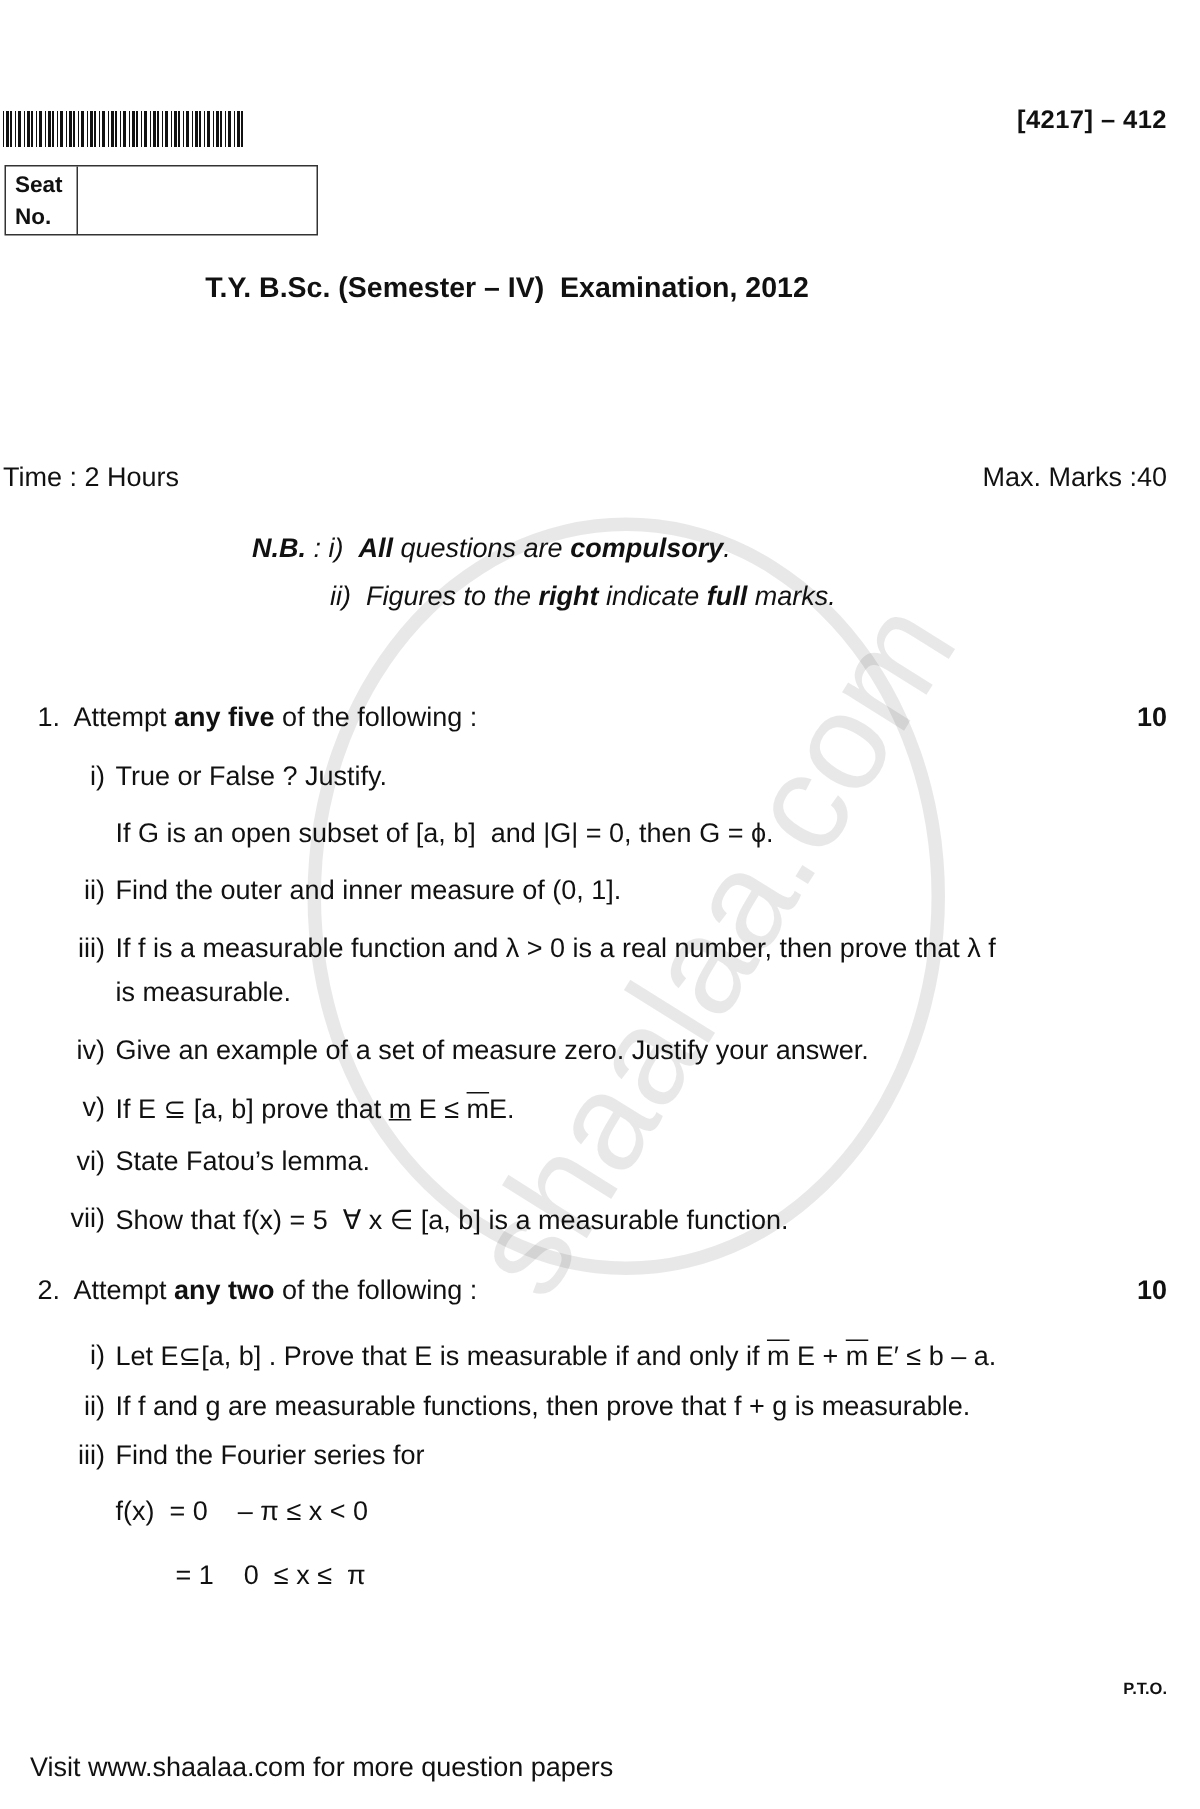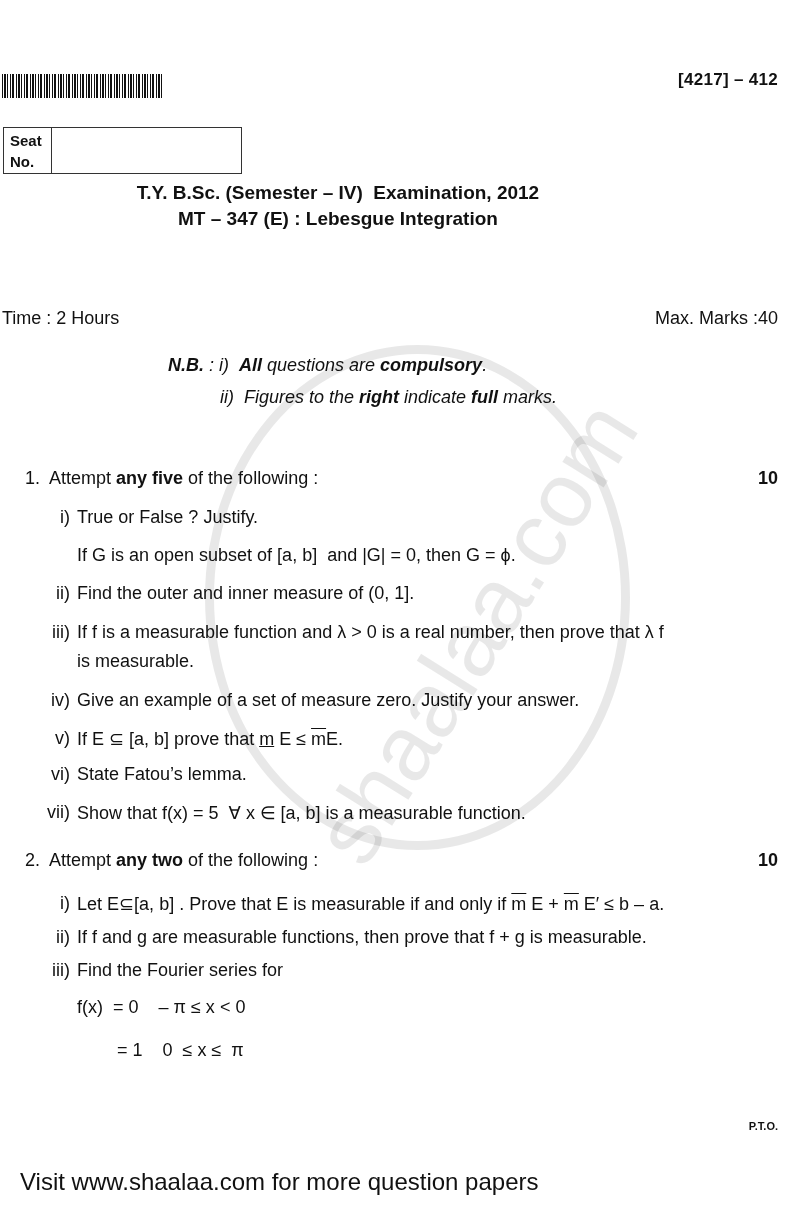--- a/index.html
+++ b/index.html
@@ -4,37 +4,37 @@
 <style>
   html, body { margin: 0; padding: 0; }
   body {
     width: 800px; height: 1206px; background: #ffffff; position: relative; overflow: hidden;
     font-family: "Liberation Sans", sans-serif; color: #111;
   }
   .abs { position: absolute; }
   .barcode { left: 2px; top: 74px; width: 160px; height: 24px;
     background: repeating-linear-gradient(90deg, #111 0 1px, #fff 1px 2px, #111 2px 4px, #fff 4px 5px, #111 5px 6px, #fff 6px 8px, #111 8px 9px, #fff 9px 10px, #111 10px 12px, #fff 12px 14px); }
   .code { right: 22px; top: 70px; font-size: 17px; font-weight: bold; letter-spacing: 0.3px; }
-  .seat-box { left: 3px; top: 127px; width: 239px; height: 47px; border: 1px solid #333; display: flex; box-sizing: border-box; }
+  .seat-box { left: 3px; top: 110px; width: 209px; height: 47px; border: 1px solid #333; display: flex; box-sizing: border-box; }
   .seat-label { width: 48px; border-right: 1px solid #333; font-weight: bold; font-size: 15px; line-height: 21px; padding: 2px 0 0 6px; box-sizing: border-box; }
   .seat-value { flex: 1; }
   .heading { left: 0; width: 676px; text-align: center; font-weight: bold; font-size: 19px; line-height: 26px; top: 180px; }
   .heading div { padding-left: 0; }
   .time { left: 2px; top: 308px; font-size: 18px; }
   .marks { right: 22px; top: 308px; font-size: 18px; }
   .nb { top: 355px; font-size: 18px; font-style: italic; }
   .nb1 { left: 168px; }
   .nb2 { left: 220px; top: 387px; text-align: center; }
   .item { left: 0; width: 800px; font-size: 18px; }
   .rn { position: absolute; text-align: right; width: 70px; left: 0; }
   .txt { position: absolute; left: 77px; }
   .mark { right: 22px; font-weight: bold; font-size: 18px; }
   .formula { font-size: 18px; }
   .pto { right: 22px; top: 1120px; font-size: 11px; font-weight: bold; }
-  .footer { left: 20px; top: 1168px; font-size: 24px; }
+  .footer { left: 20px; top: 1168px; font-size: 18px; }
   .watermark-circle { left: 205px; top: 345px; width: 425px; height: 505px; border: 9px solid rgba(0,0,0,0.09); border-radius: 50%; box-sizing: border-box; pointer-events: none; }
   .watermark-text { left: 215px; top: 580px; font-size: 92px; color: rgba(0,0,0,0.09); transform: rotate(-58deg); transform-origin: center; white-space: nowrap; pointer-events: none; }
   .ovl { text-decoration: overline; }
   .udl { text-decoration: underline; }
 </style>
 </head>
 <body>
 
 <div class="abs watermark-circle"></div>
 <div class="abs watermark-text">shaalaa.com</div>
@@ -44,21 +44,20 @@
 <div class="abs seat-box">
   <div class="seat-label">
     <div>Seat</div>
     <div>No.</div>
   </div>
   <div class="seat-value"></div>
 </div>
 
 <div class="abs heading">
   <div style="white-space:pre">T.Y. B.Sc. (Semester – IV)  Examination, 2012</div>
-  <div>MT – 347 (E) : Lebesgue Integration</div>
 </div>
 
 <div class="abs time">Time : 2 Hours</div>
 <div class="abs marks">Max. Marks :40</div>
 
 <div class="abs nb nb1" style="white-space:pre"><b>N.B.</b><span> : i)  </span><b>All</b><span> questions are </span><b>compulsory</b><span>.</span></div>
 <div class="abs nb nb2" style="white-space:pre"><span>ii)  </span><span>Figures to the </span><b>right</b><span> indicate </span><b>full</b><span> marks.</span></div>
 
 <div class="abs item" style="top:468px">
   <span class="rn" style="width:40px">1.</span>

